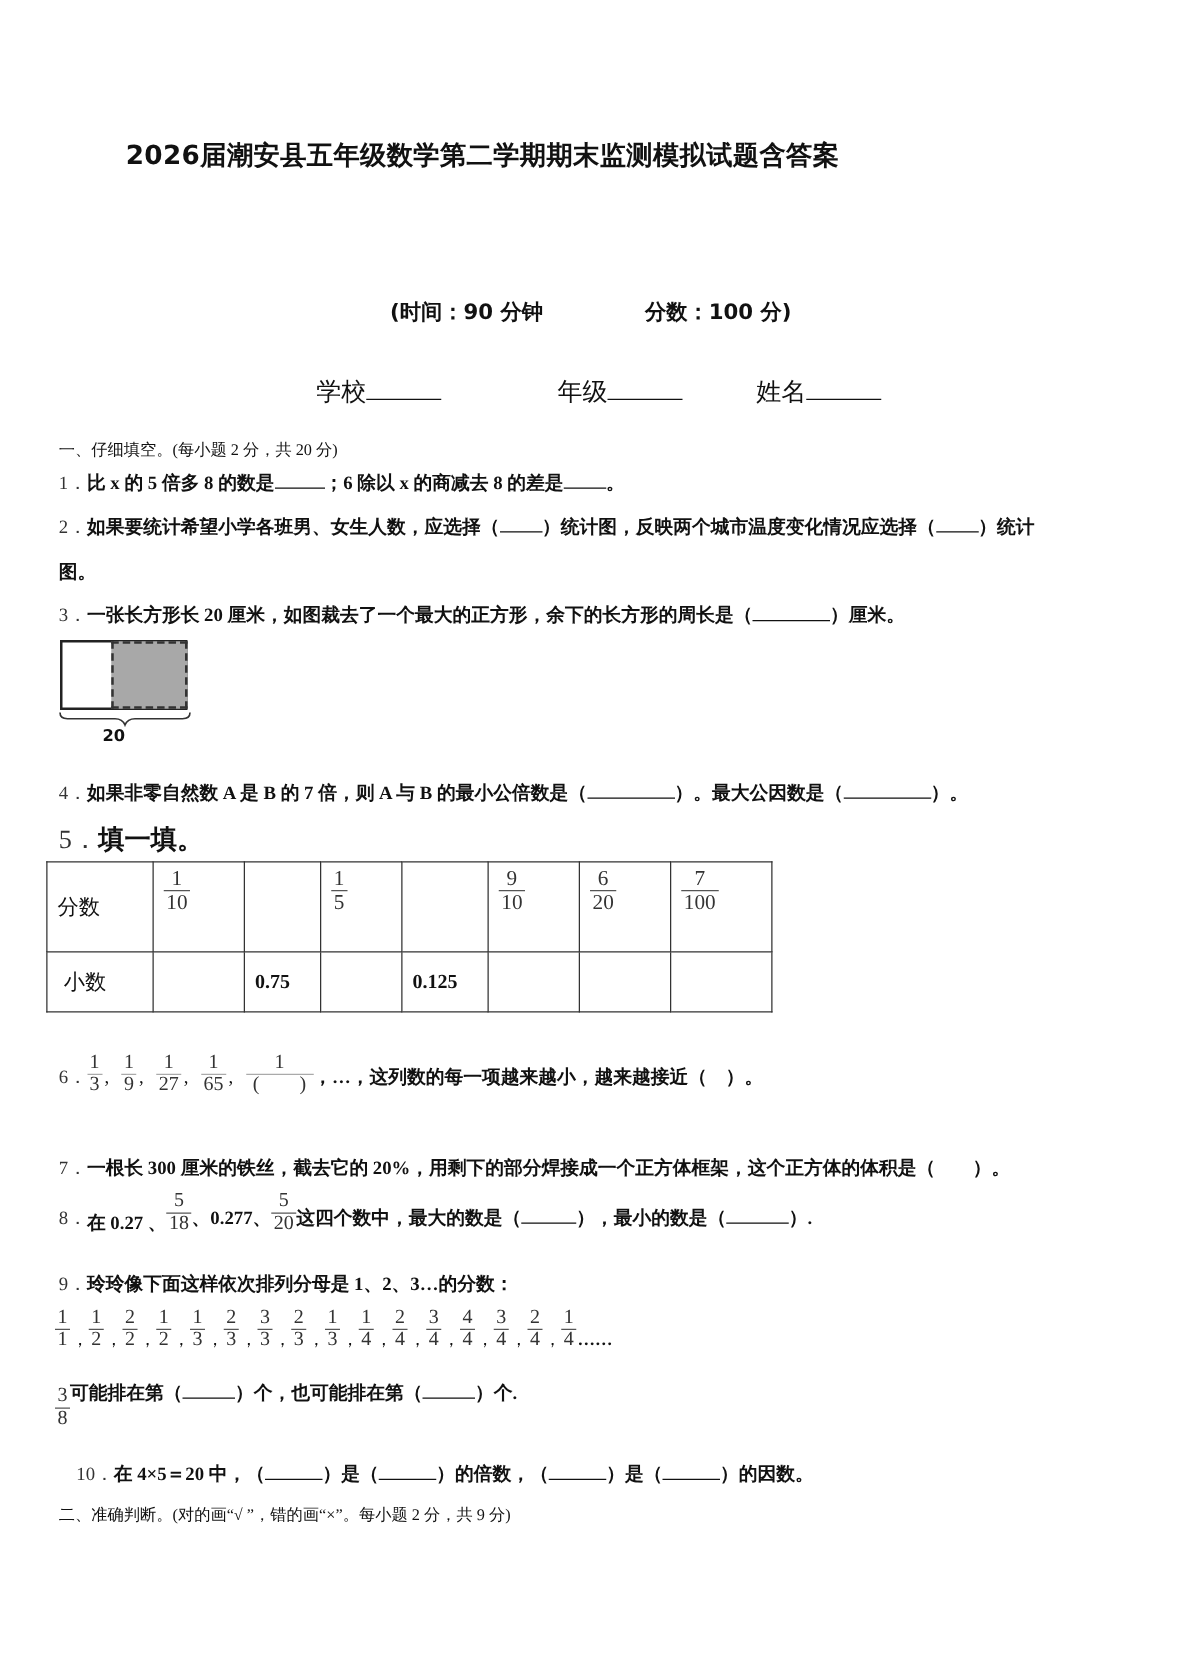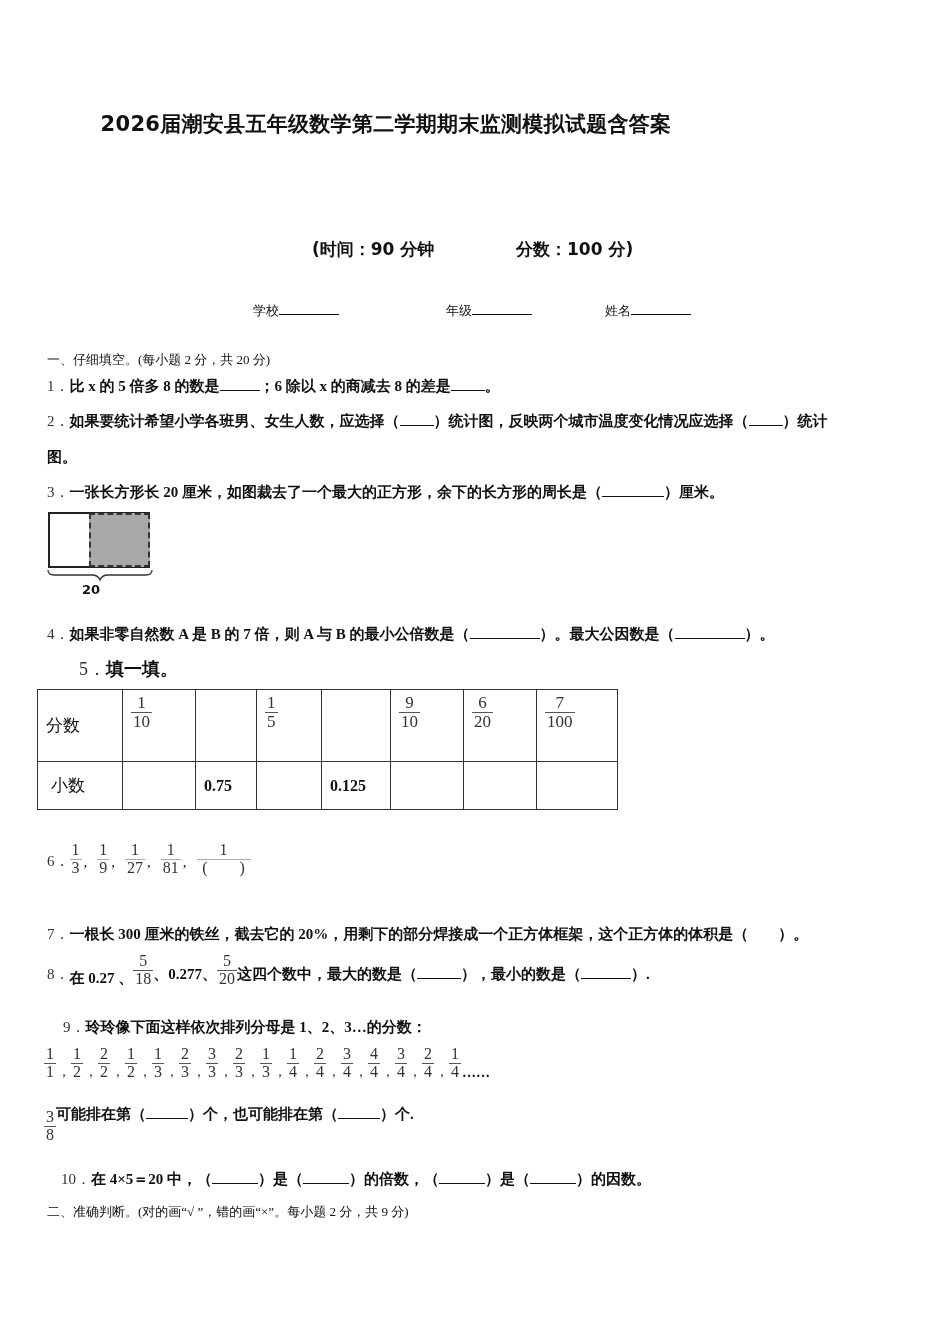--- a/index.html
+++ b/index.html
@@ -2,21 +2,21 @@
 <html><head>
 <meta charset="utf-8">
 <style>
   html, body { margin:0; padding:0; background:#fff; }
   body { width:950px; height:1344px; position:relative; overflow:hidden;
          font-family:"Liberation Serif","DejaVu Serif",serif; color:#111; }
   .abs { position:absolute; white-space:nowrap; }
   .title { left:0; width:772px; top:110px; text-align:center;
            font-family:"DejaVu Sans","Liberation Sans",sans-serif; font-weight:bold; font-size:21px; letter-spacing:0.3px; }
   .subtitle { top:238px; font-family:"DejaVu Sans","Liberation Sans",sans-serif; font-weight:bold; font-size:17px; }
-  .fields { top:300px; font-family:"DejaVu Sans","Liberation Sans",sans-serif; font-size:13px; }
+  .fields { top:300px; font-family:"DejaVu Sans","Liberation Sans",sans-serif; font-size:20px; }
   .q { font-size:15px; font-weight:bold; }
   .q .num { font-weight:normal; color:#333; }
   .sec { font-size:13px; }
   .blank { display:inline-block; border-bottom:1px solid #111; height:14px; vertical-align:baseline; }
   .frac { display:inline-block; vertical-align:middle; text-align:center; font-weight:normal;
           font-family:"Liberation Serif","DejaVu Serif",serif; color:#333; line-height:1.05; }
   .frac .n { display:block; border-bottom:1px solid #555; padding:0 2px; }
   .frac .d { display:block; padding:0 2px; }
   table.fill { position:absolute; left:37px; top:689px; border-collapse:collapse; }
   table.fill td { border:1.5px solid #333; vertical-align:top; padding:0; }
@@ -64,21 +64,21 @@
 </div>
 <svg class="abs" style="left:46px; top:568px;" width="108" height="14">
   <path d="M2 2 Q2 7 8 7 L46 7 Q52 7 54 12 Q56 7 62 7 L100 7 Q106 7 106 2" fill="none" stroke="#333" stroke-width="1.3"></path>
 </svg>
 <div class="abs" style="left:82px; top:582px; font-size:13px; font-weight:bold; font-family:'DejaVu Sans',sans-serif;">20</div>
 
 <div class="abs q" style="left:47px; top:624px;">
   <span class="num">4．</span><span>如果非零自然数 A 是 B 的 7 倍，则 A 与 B 的最小公倍数是（</span><span class="blank" style="width:70px;"></span><span>）。最大公因数是（</span><span class="blank" style="width:70px;"></span><span>）。</span>
 </div>
 
-<div class="abs q" style="left:47px; top:657px; font-size:18px;margin-left:32px;">
+<div class="abs q" style="left:47px; top:657px; font-size:21px;">
   <span class="num">5．</span><span>填一填。</span>
 </div>
 
 <table class="fill">
   <tbody>
       <tr style="height:72px;">
     <td class="lbl" style="width:76px;">分数</td>
     <td class="frac-cell" style="width:64px;"><span class="frac"><span class="n">1</span><span class="d">10</span></span></td>
     <td class="frac-cell" style="width:52px;"></td>
     <td class="frac-cell" style="width:56px;"><span class="frac"><span class="n">1</span><span class="d">5</span></span></td>
@@ -112,27 +112,28 @@
       <span class="d">9</span>
     </span>
     <span style="margin:0 10px 6px 2px; font-weight:normal;">,</span>
   <span class="frac" style="font-size:16px;">
       <span class="n" style="border-bottom-color:#aaa;">1</span>
       <span class="d">27</span>
     </span>
     <span style="margin:0 10px 6px 2px; font-weight:normal;">,</span>
   <span class="frac" style="font-size:16px;">
       <span class="n" style="border-bottom-color:#aaa;">1</span>
-      <span class="d">81</span>
+      <span class="d">65</span>
     </span>
     <span style="margin:0 10px 6px 2px; font-weight:normal;">,</span>
   <span class="frac" style="font-size:16px; min-width:54px;">
       <span class="n" style="border-bottom-color:#aaa;">1</span>
       <span class="d">(　　)</span>
     </span>
+  <span style="margin-bottom:6px;">，…，这列数的每一项越来越小，越来越接近（　）。</span>
 </div>
 
 <div class="abs q" style="left:47px; top:925px;">
   <span class="num">7．</span><span>一根长 300 厘米的铁丝，截去它的 20%，用剩下的部分焊接成一个正方体框架，这个正方体的体积是（　　）。</span>
 </div>
 
 <div class="abs q" style="left:47px; top:953px; display:flex; align-items:flex-end;">
   <span class="num" style="margin-bottom:4px;">8．</span>
   <span style="margin-bottom:0;">在 0.27 、</span>
   <span class="frac" style="font-size:16px;">
@@ -140,21 +141,21 @@
       <span class="d">18</span>
     </span>
   <span style="margin-bottom:4px;">、0.277、</span>
   <span class="frac" style="font-size:16px;">
       <span class="n">5</span>
       <span class="d">20</span>
     </span>
   <span style="margin-bottom:4px;"><span>这四个数中，最大的数是（</span><span class="blank" style="width:44px;"></span><span>），最小的数是（</span><span class="blank" style="width:50px;"></span><span>）.</span></span>
 </div>
 
-<div class="abs q" style="left:63px; top:1018px;">
+<div class="abs q" style="left:47px; top:1018px;">
   <span class="num">9．</span><span>玲玲像下面这样依次排列分母是 1、2、3…的分数：</span>
 </div>
 
 <div class="abs seq" style="left:44px; top:1046px; display:flex; align-items:flex-end;" id="seq">
     <span class="frac">
       <span class="n">1</span>
       <span class="d">1</span>
     </span>
     <span class="comma" style="margin-right: 0px;">，</span>
     <span class="frac">

